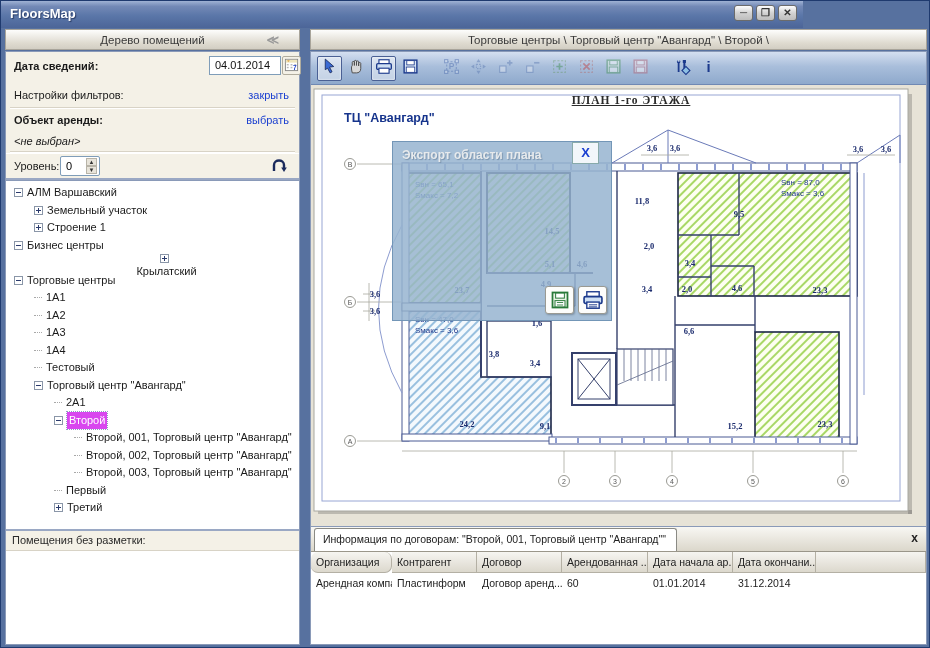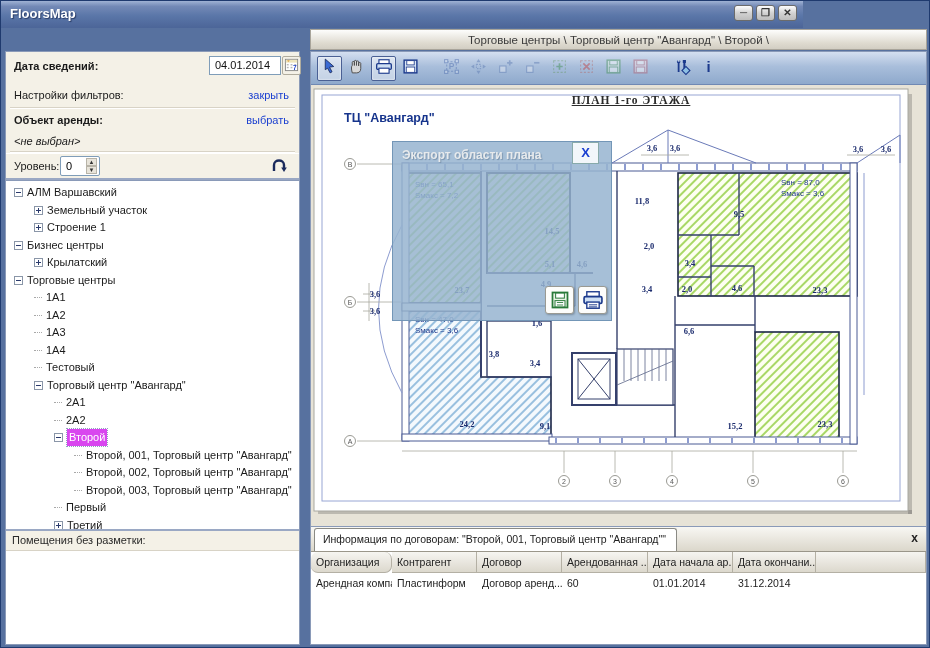--- a/index.html
+++ b/index.html
@@ -81,20 +81,24 @@
 
   <div class="titlebar">
     <span class="title">FloorsMap</span>
     <div class="winbtns">
       <div class="winbtn">─</div>
       <div class="winbtn">❐</div>
       <div class="winbtn">✕</div>
     </div>
   </div>
 
+  <div class="sechdr hdr-left">
+    <span>Дерево помещений</span>
+    <span class="collapse-btn">≪</span>
+  </div>
   <div class="sechdr hdr-right">
     <span>Торговые центры \ Торговый центр "Авангард" \ Второй \</span>
   </div>
 
   <div class="left-panel">
     <div class="filters">
       <span class="flabel bold" style="left:8px;top:8px;">Дата сведений:</span>
       <div class="datebox">04.01.2014</div>
       <button class="calbtn">
         <svg width="15" height="15" viewBox="0 0 16 16">
@@ -143,21 +147,21 @@
           <span>Земельный участок</span>
         </div>
         <div class="trow" style="padding-left: 28px;">
           <span class="exp plus"></span>
           <span>Строение 1</span>
         </div>
         <div class="trow" style="padding-left: 8px;">
           <span class="exp"></span>
           <span>Бизнес центры</span>
         </div>
-        <div class="trow" style="padding-left: 28px;">
+        <div class="trow" style="padding-left: 28px; flex-direction: column;">
           <span class="exp plus"></span>
           <span>Крылатский</span>
         </div>
         <div class="trow" style="padding-left: 8px;">
           <span class="exp"></span>
           <span>Торговые центры</span>
         </div>
         <div class="trow" style="padding-left: 28px;">
           <span class="leafdash"></span>
           <span>1А1</span>
@@ -178,24 +182,20 @@
           <span class="leafdash"></span>
           <span>Тестовый</span>
         </div>
         <div class="trow" style="padding-left: 28px;">
           <span class="exp"></span>
           <span>Торговый центр "Авангард"</span>
         </div>
         <div class="trow" style="padding-left: 48px;">
           <span class="leafdash"></span>
           <span>2А1</span>
-        </div>
-        <div class="trow" style="padding-left: 48px;">
-          <span class="leafdash"></span>
-          <span>2А2</span>
         </div>
         <div class="trow" style="padding-left: 48px;">
           <span class="exp"></span>
           <span class="tsel">Второй</span>
         </div>
         <div class="trow" style="padding-left: 68px;">
           <span class="leafdash"></span>
           <span>Второй, 001, Торговый центр "Авангард"</span>
         </div>
         <div class="trow" style="padding-left: 68px;">

